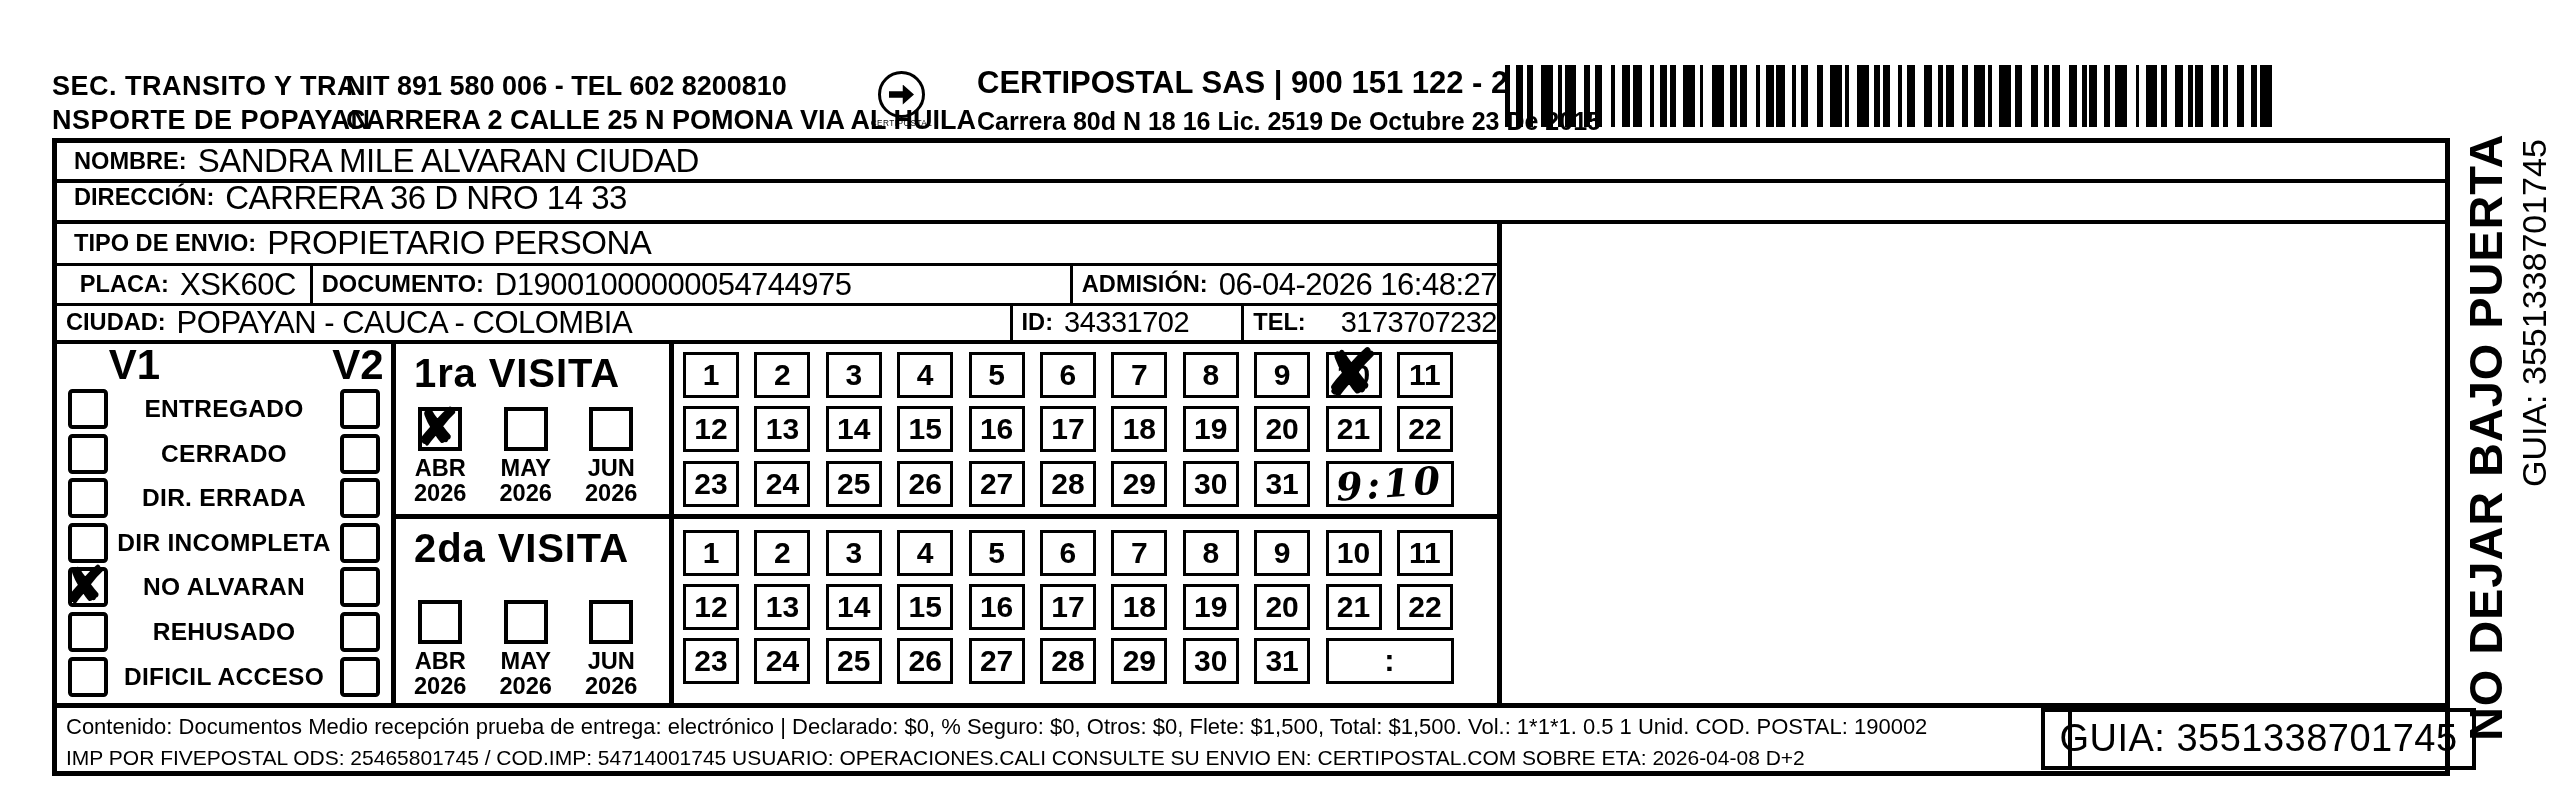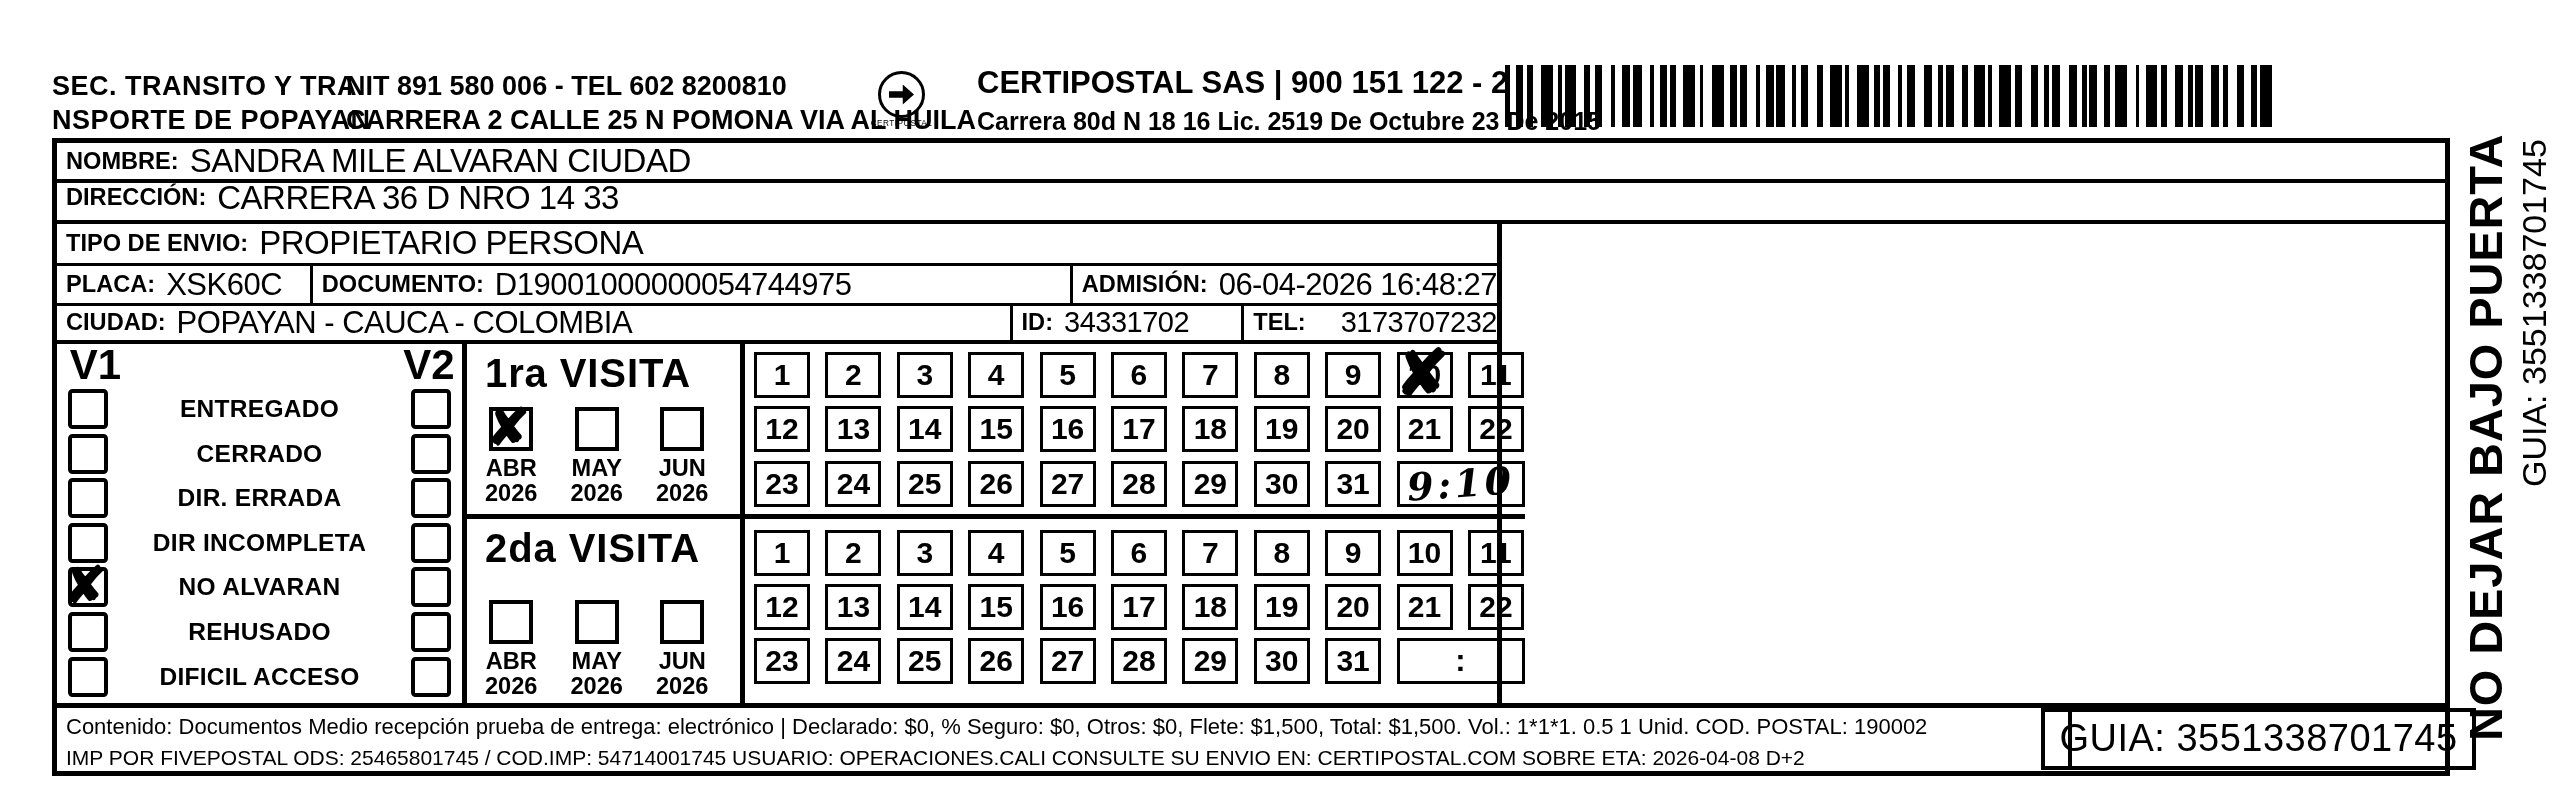--- a/index.html
+++ b/index.html
@@ -15,43 +15,43 @@
   .logo-arrow  { width:25px; height:20px; background:#000; clip-path: polygon(0 34%, 55% 34%, 55% 0, 100% 50%, 55% 100%, 55% 66%, 0 66%); }
   .logo-caption { font-size:8.2px; letter-spacing:0.5px; margin-top:0.9px; white-space:nowrap; }
   .hdr-right { left:977px; top:65px; }
   .hdr-right .l1 { font-size:31px; font-weight:700; }
   .hdr-right .l2 { font-size:25px; font-weight:700; margin-top:6.3px; }
   .barcode { left:1505px; top:65px; width:770px; height:62px; display:flex; align-items:stretch; overflow:hidden; }
   .barcode span { display:block; height:100%; background:#000; flex:none; }
 
   
   .main-box { left:52px; top:138px; width:2398px; height:638px; border:5.4px solid #000; position:absolute; }
-  .frow { position:absolute; left:0; width:100%; display:flex; align-items:center; padding-left:9px; }
+  .frow { position:absolute; left:0; width:100%; display:flex; align-items:center; padding-left:17px; }
   .row-nombre    { top:0;    height:40px; border-bottom:4.5px solid #000; }
   .row-direccion { top:32px; height:49px; border-bottom:4.5px solid #000; }
   .lbl { font-size:23.6px; font-weight:700; margin-right:11px; white-space:nowrap; }
   .val { font-size:33px; white-space:nowrap; letter-spacing:-0.5px; }
   .val.md { font-size:31px; }
   .val.sm { font-size:29px; }
 
   .left-sec { position:absolute; left:0; top:80px; width:1445px; height:480px; border-right:5.4px solid #000; }
   .row-tipo   { top:0;    height:43px; border-bottom:3.6px solid #000; }
   .row-placa  { top:43px; height:40px; border-bottom:3.6px solid #000; padding-left:0; }
   .row-ciudad { top:82px; height:39px; border-bottom:4.5px solid #000; padding-left:0; }
   .cell { display:flex; align-items:center; padding-left:9px; height:100%; white-space:nowrap; }
-  .cell-placa { width:259px;  border-right:3.6px solid #000; }
+  .cell-placa { width:259px;  border-right:3.6px solid #000;justify-content:center; }
   .cell-doc   { width:770px;  border-right:3.6px solid #000; }
   .cell-adm   { flex:1; }
   .cell-ciudad{ width:991px; border-right:3.6px solid #000; }
   .cell-id    { width:240px;  border-right:3.6px solid #000; }
   .cell-tel   { flex:1;gap:24px; }
 
   
   .visits { position:absolute; left:0; top:121px; width:100%; height:359px; display:flex; }
-  .v-col { width:410px; border-right:5.4px solid #000; position:relative; flex:none; }
+  .v-col { width:339px; border-right:5.4px solid #000; position:relative; flex:none;padding-left:39px; }
   .v-head { display:flex; justify-content:space-between; padding:0 7.3px 0 12.7px; font-size:42px; font-weight:700; line-height:42px; height:42px; }
   .v-rows { position:absolute; top:44px; bottom:5.4px; left:0; right:0; display:flex; flex-direction:column; justify-content:space-between; padding:0 11px; }
   .v-row { display:flex; align-items:center; height:42px; }
   .cbx { width:40px; height:40px; border:4.5px solid #000; border-radius:4.5px; position:relative; flex:none; }
   .v-label { flex:1; text-align:center; font-size:24.5px; font-weight:700; letter-spacing:0.3px; }
   .xmark { position:absolute; left:-8.2px; top:-11.8px; font-size:51px; line-height:51px; font-weight:700; color:#000; }
 
   .visita-col { width:278px; border-right:5.4px solid #000; flex:none; }
   .visit-box { position:relative; height:175px; border-bottom:5.4px solid #000; padding-left:18px; }
   .visit-box.second { height:179px; border-bottom:none; }

